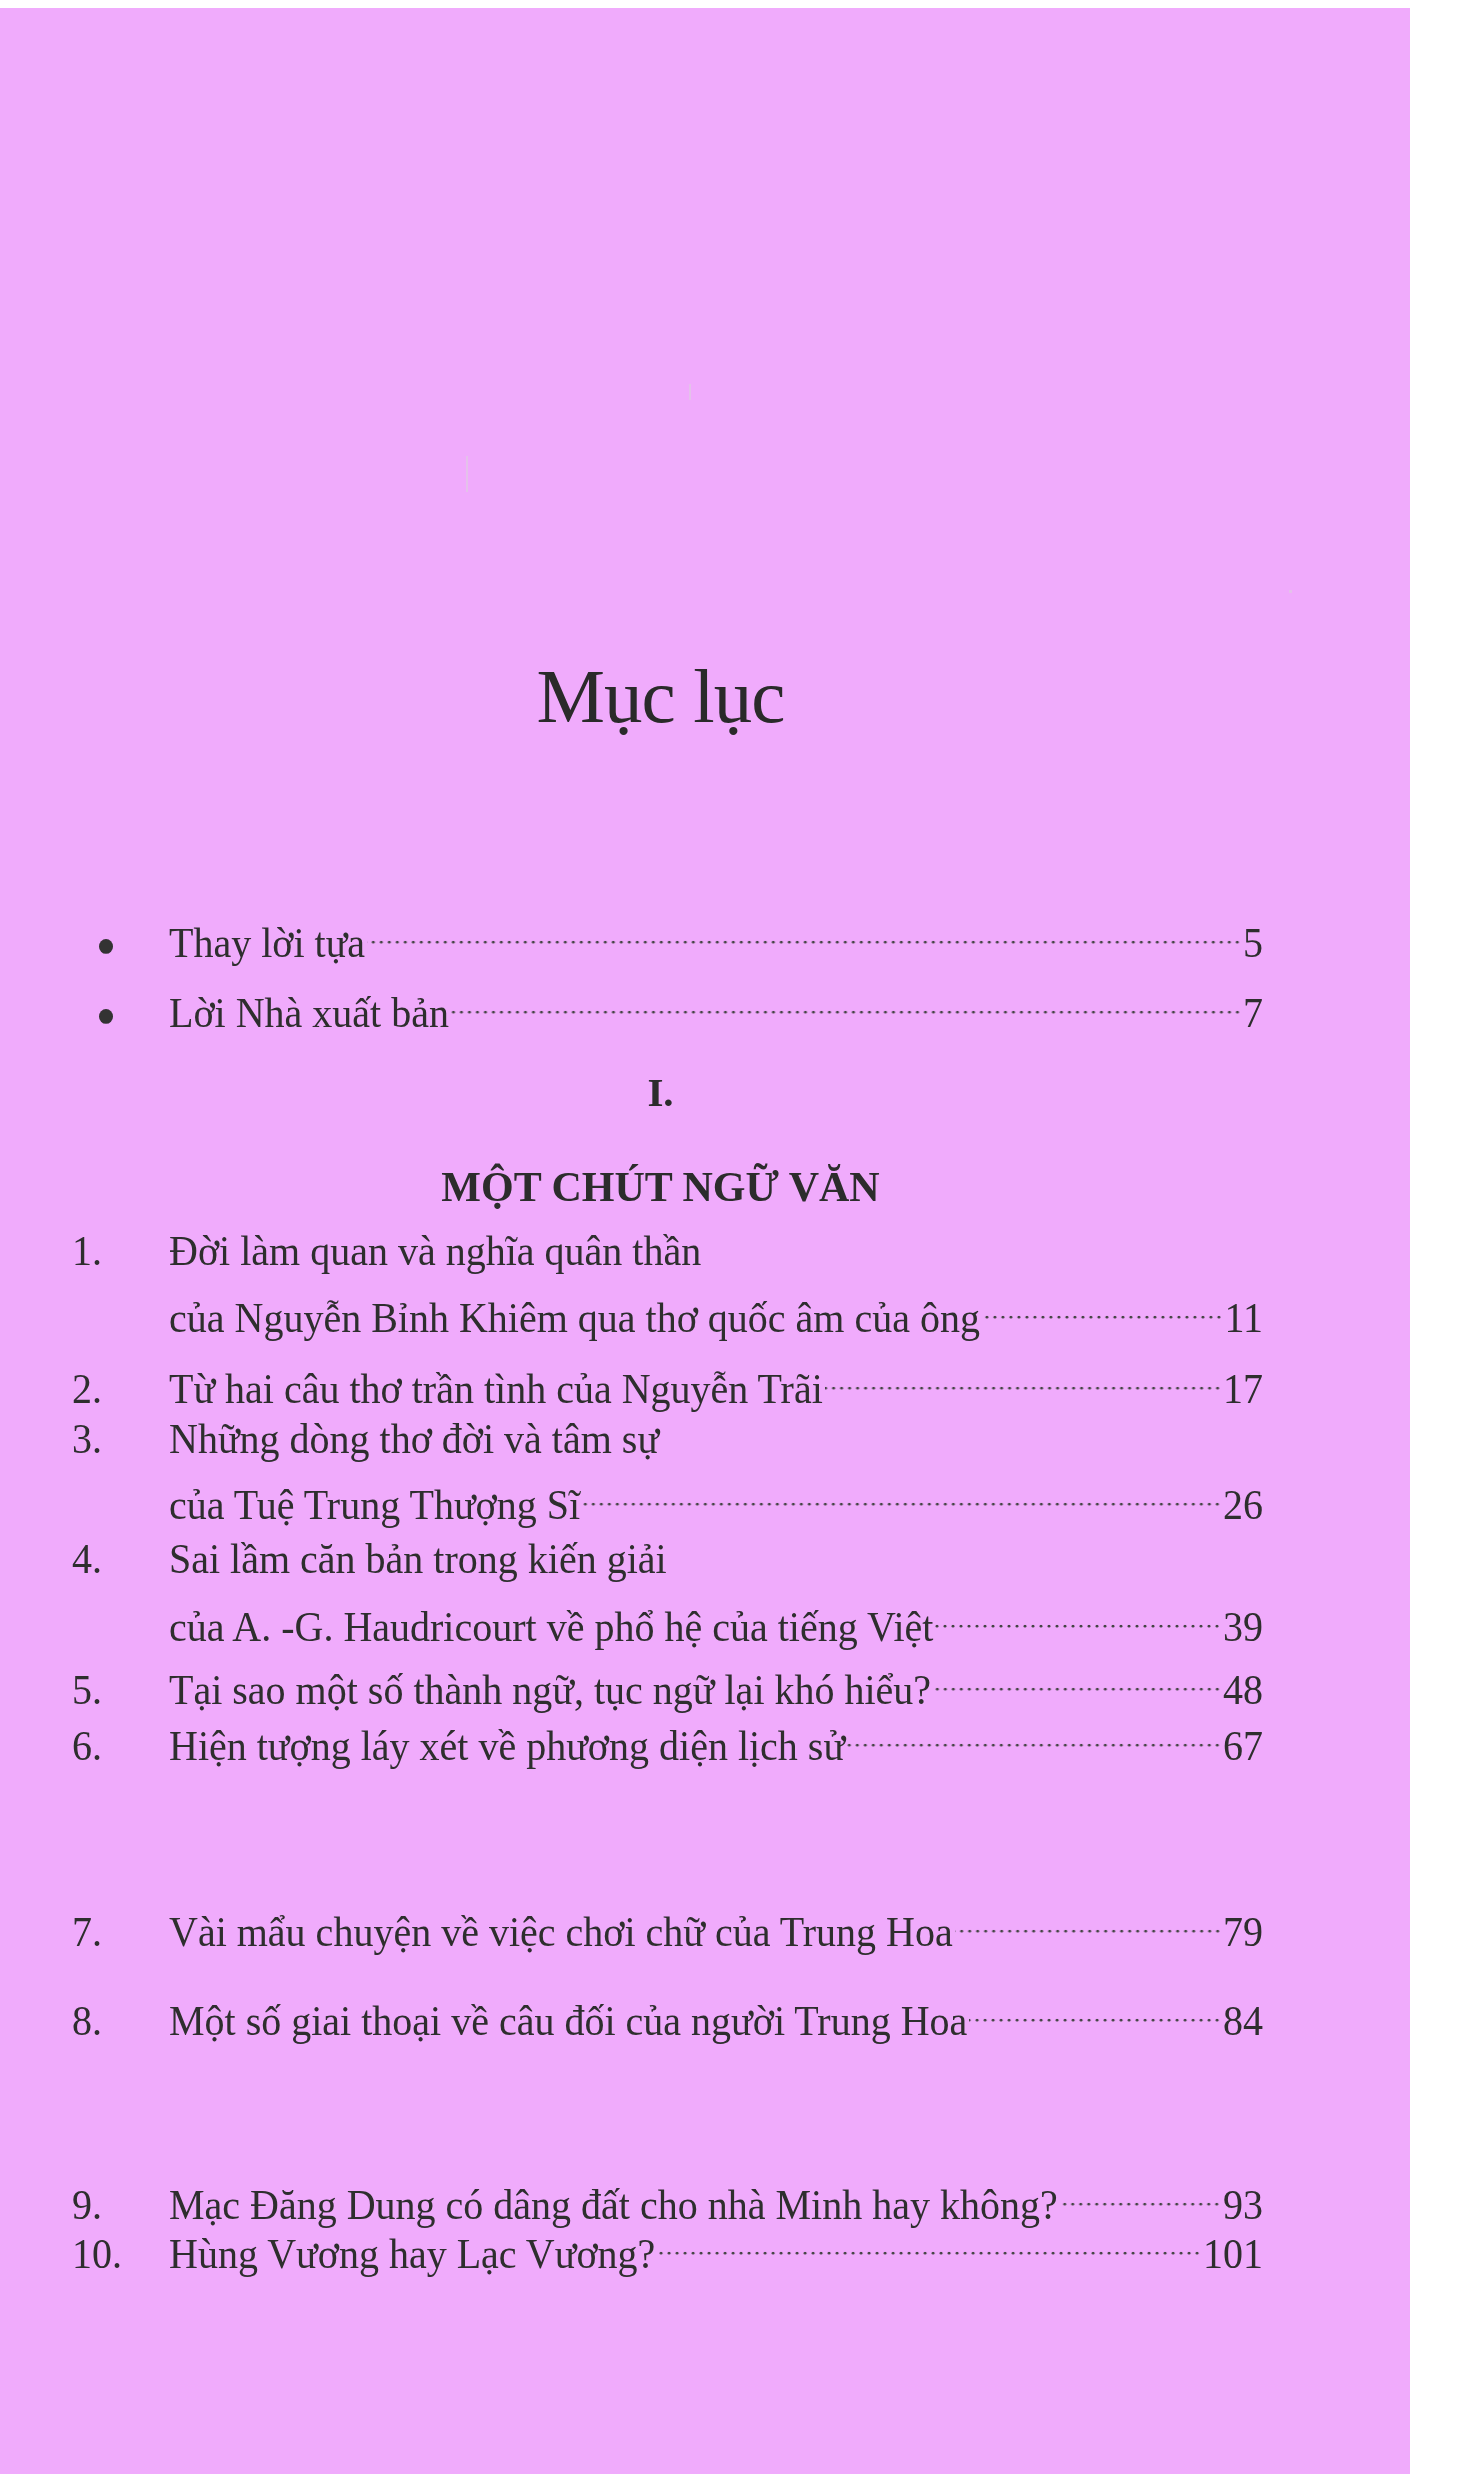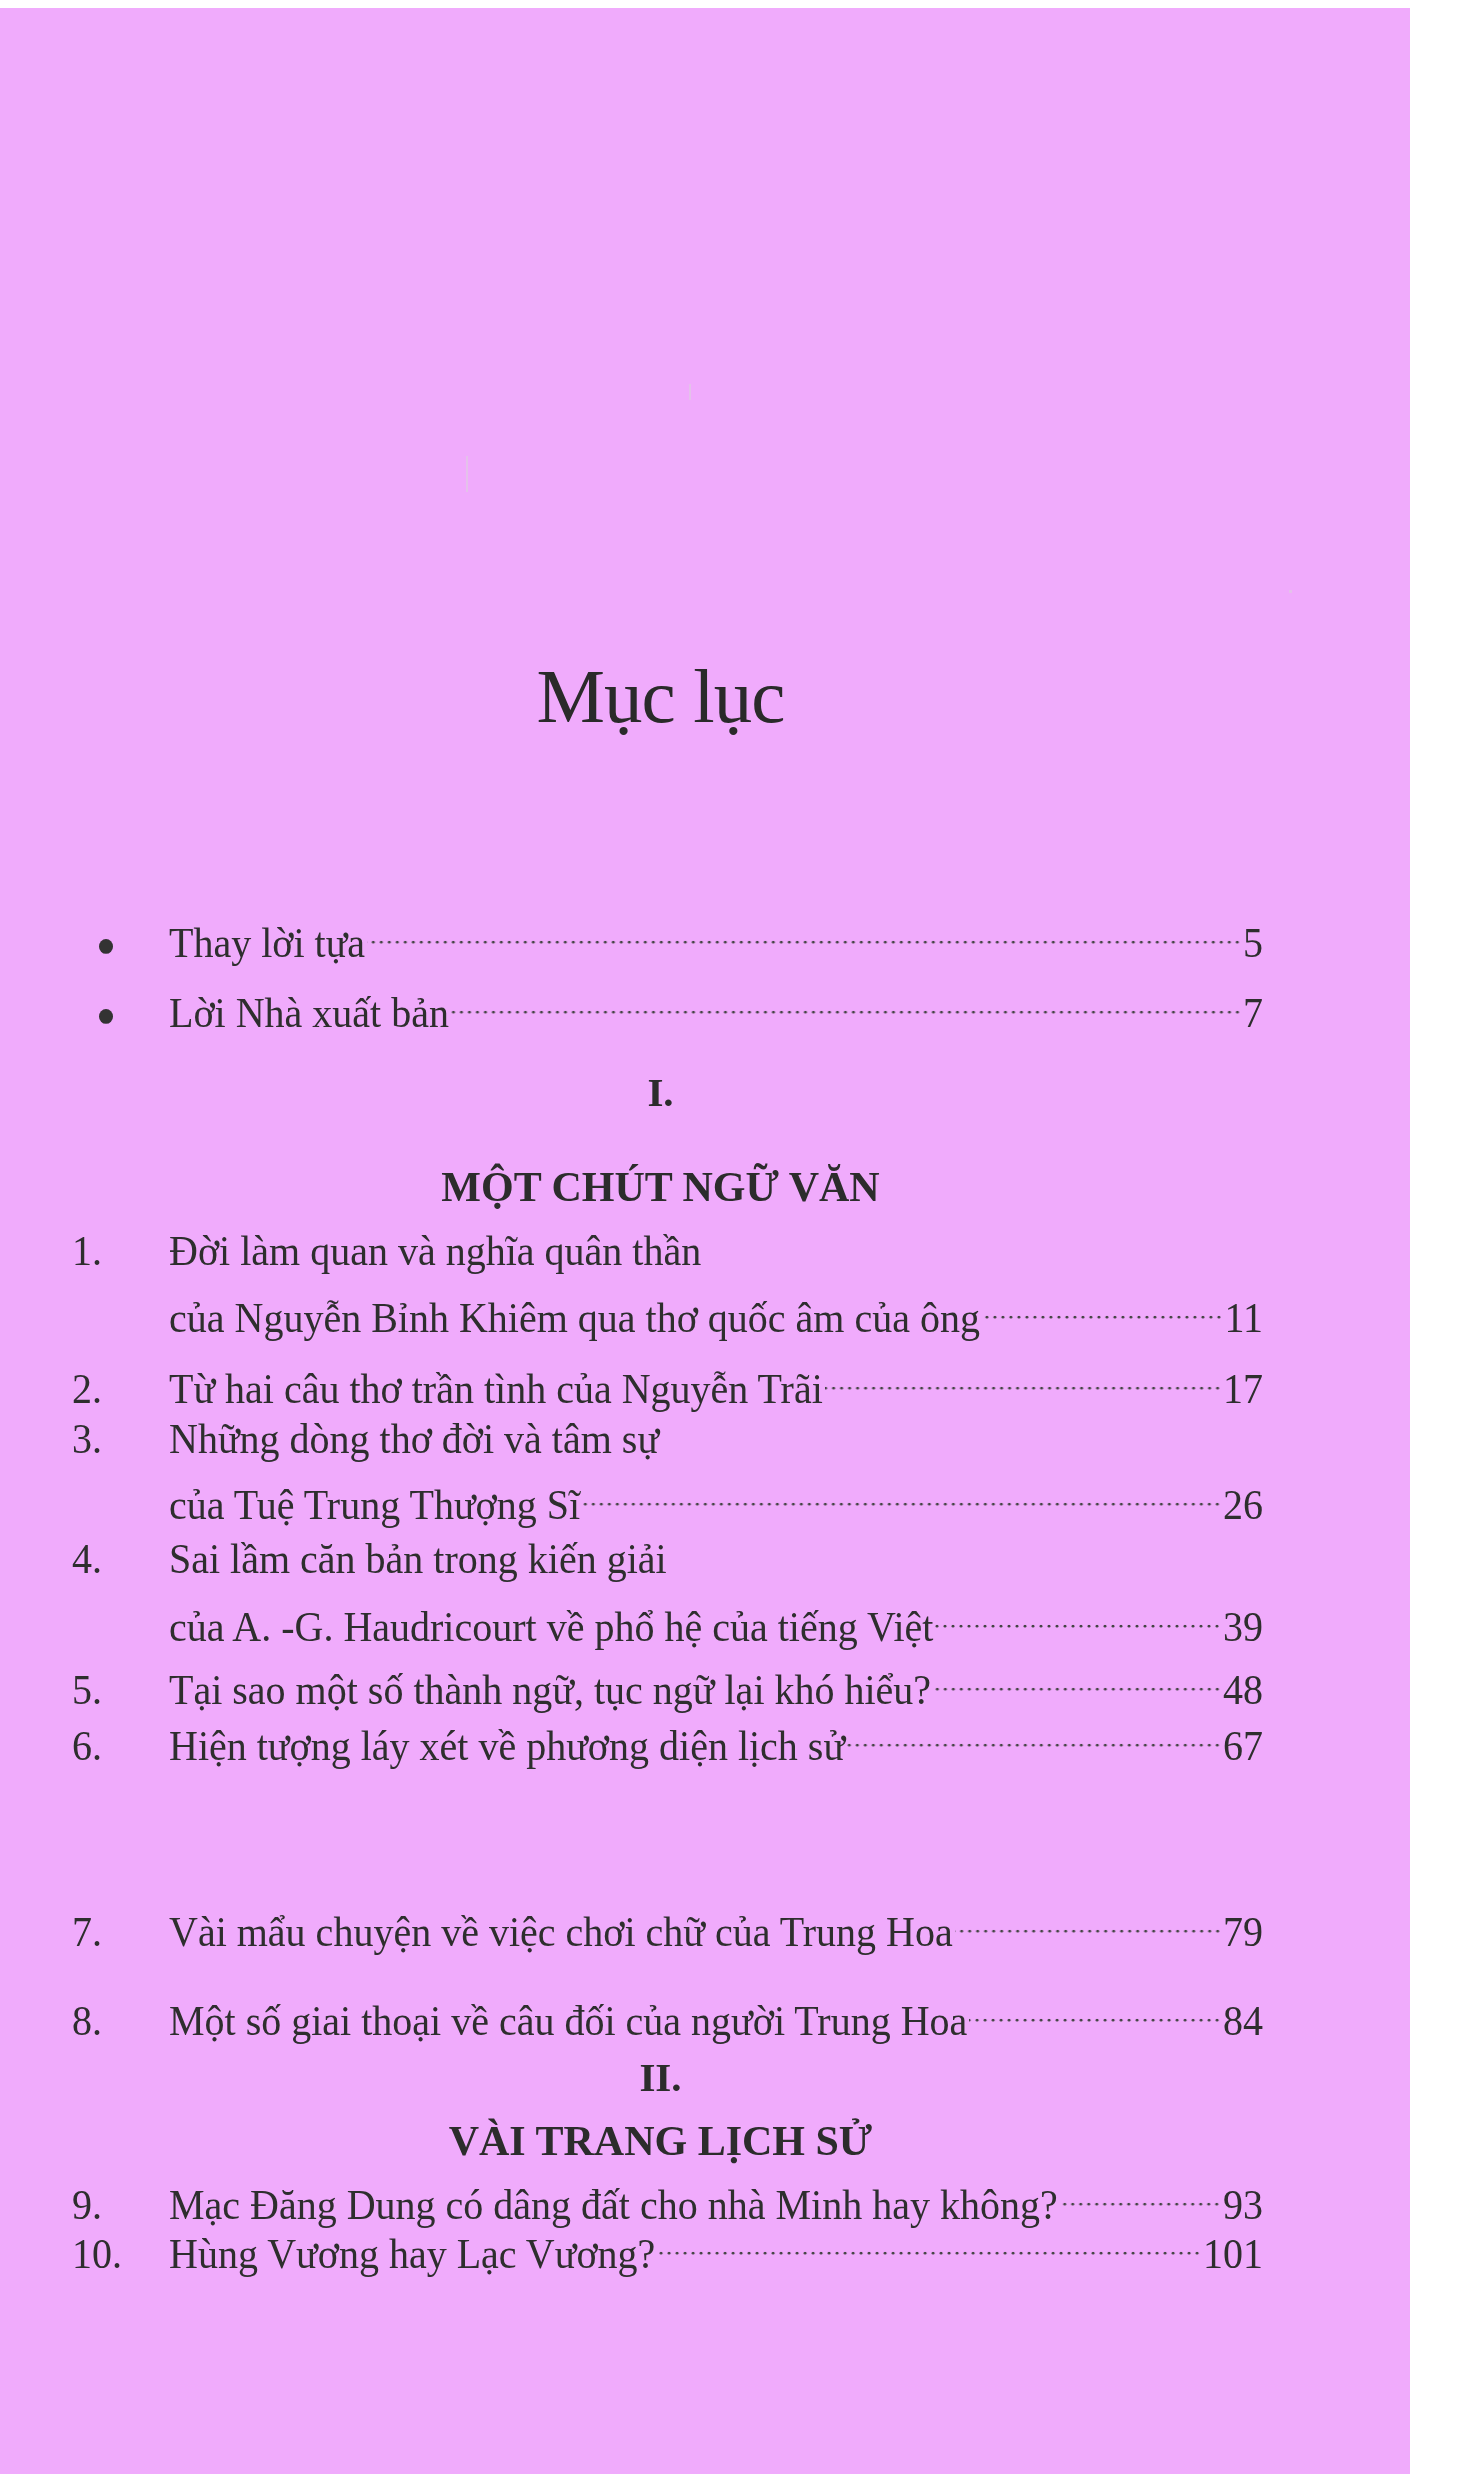--- a/index.html
+++ b/index.html
@@ -200,22 +200,20 @@
     <span class="page-num">79</span>
   </div>
 
   <div class="row" style="top:1973px;">
     <span class="marker">8.</span>
     <span class="entry-text">Một số giai thoại về câu đối của người Trung Hoa</span>
     <span class="leader"></span>
     <span class="page-num">84</span>
   </div>
 
-  <div class="section-num" style="top:2044px;">II.</div>
-  <div class="section-title" style="top:2106px;">VÀI TRANG LỊCH SỬ</div>
 
   <div class="row" style="top:2157px;">
     <span class="marker">9.</span>
     <span class="entry-text">Mạc Đăng Dung có dâng đất cho nhà Minh hay không?</span>
     <span class="leader"></span>
     <span class="page-num">93</span>
   </div>
 
   <div class="row" style="top:2206px;">
     <span class="marker">10.</span>

